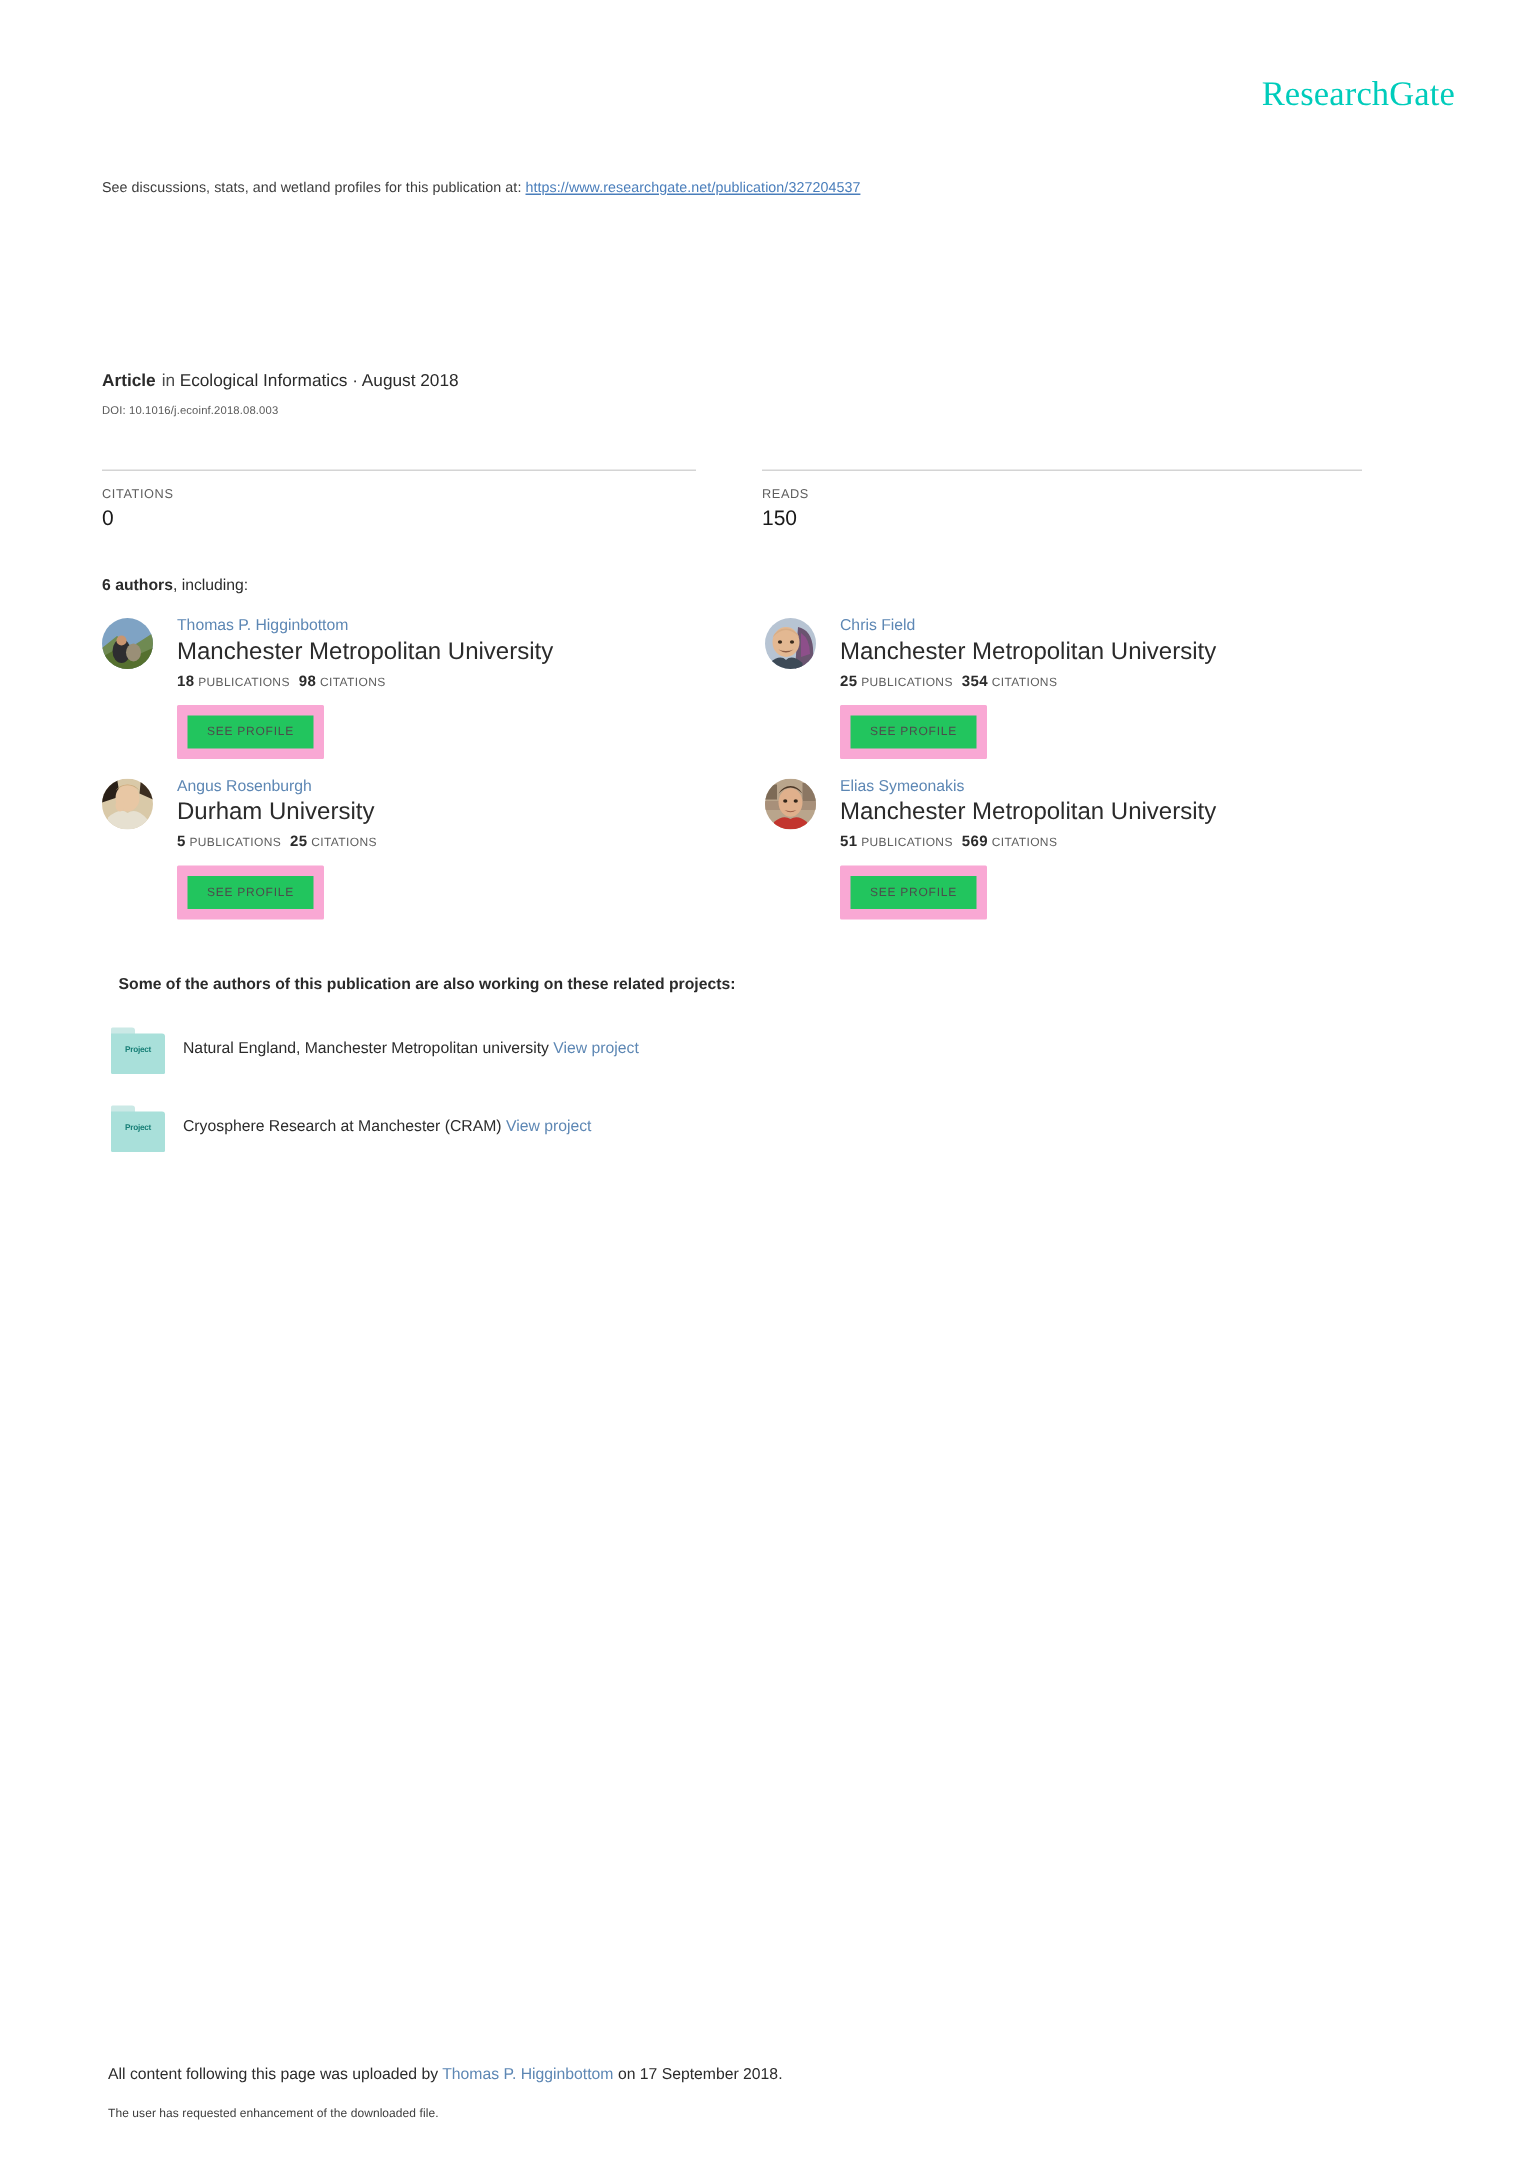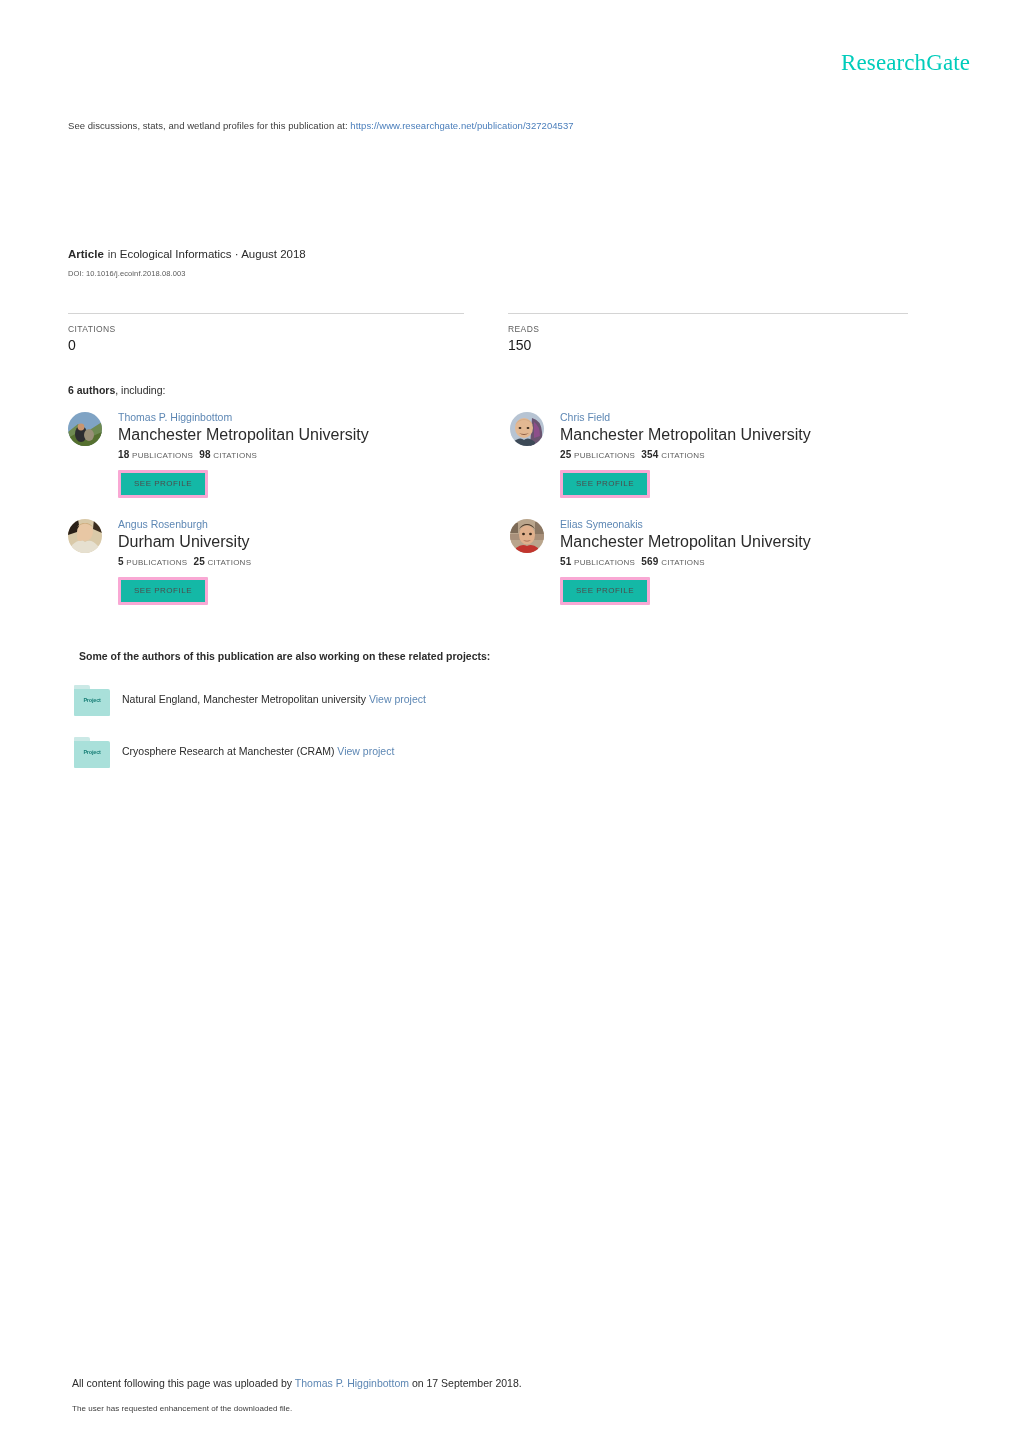--- a/index.html
+++ b/index.html
@@ -39,20 +39,21 @@
     position: absolute;
     left: 68px;
     top: 120px;
     font-size: 9.5px;
     color: #3c3c3c;
     letter-spacing: 0.05px;
     white-space: nowrap;
   }
   .discussions .url {
     color: #4a7ebb;
+    text-decoration: underline;
   }
 
   
   .title {
     position: absolute;
     left: 67px;
     top: 152px;
     width: 880px;
     font-family: "Liberation Serif", serif;
     font-size: 27px;
@@ -169,22 +170,22 @@
     letter-spacing: 0.25px;
     white-space: nowrap;
   }
   .a-metrics b { font-weight: bold; color: #2b2b2b; font-size: 10px; text-align: right; }
   .a-metrics .sep { display: inline-block; width: 6px; }
 
   .see-profile {
     display: inline-block;
     margin-top: 10px;
     padding: 7px 13px 7px 13px;
-    border: 3px solid #f9a8d4;
-    background: #14b8a6;
+    border: 7px solid #f9a8d4;
+    background: #22c55e;
     font-size: 8px;
     letter-spacing: 0.5px;
     color: #4c4c4c;
     border-radius: 1px;
     cursor: pointer;
     font-family: "Liberation Sans", sans-serif;
     line-height: 1;
   }
 
   

